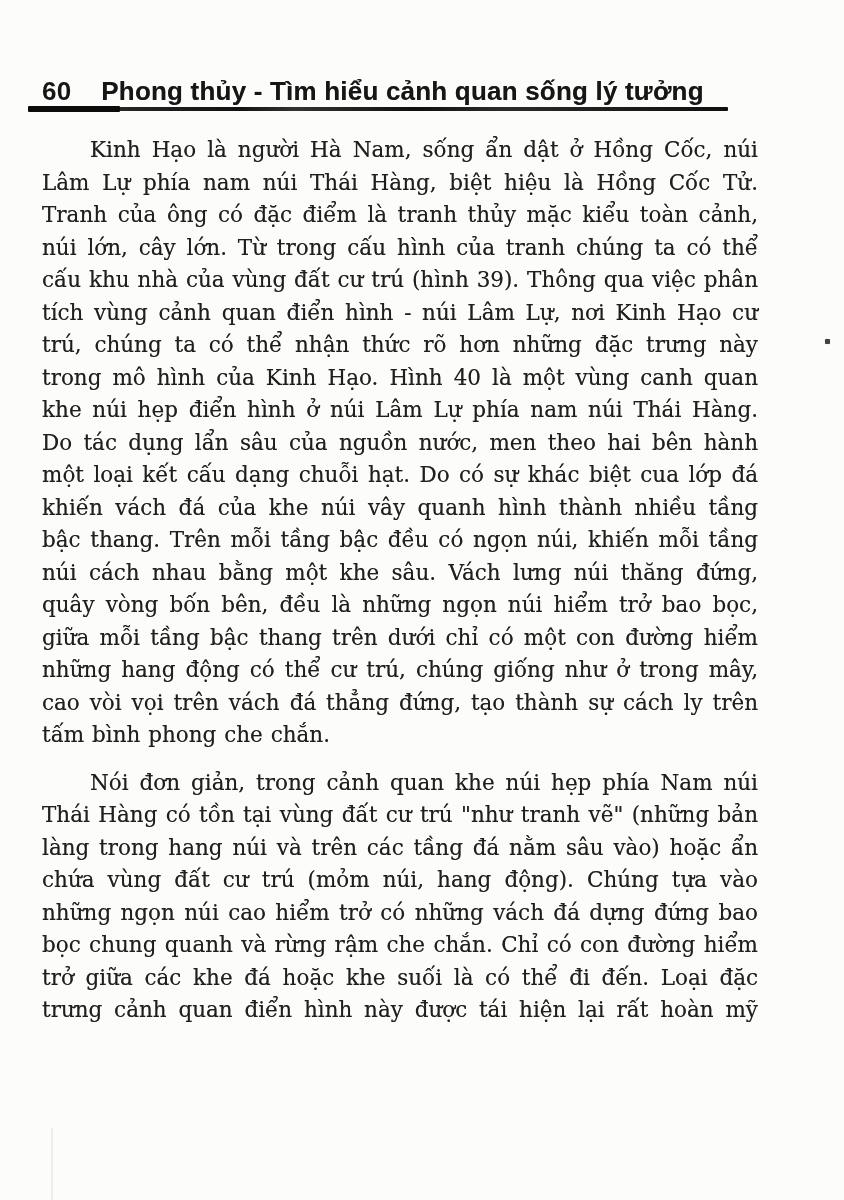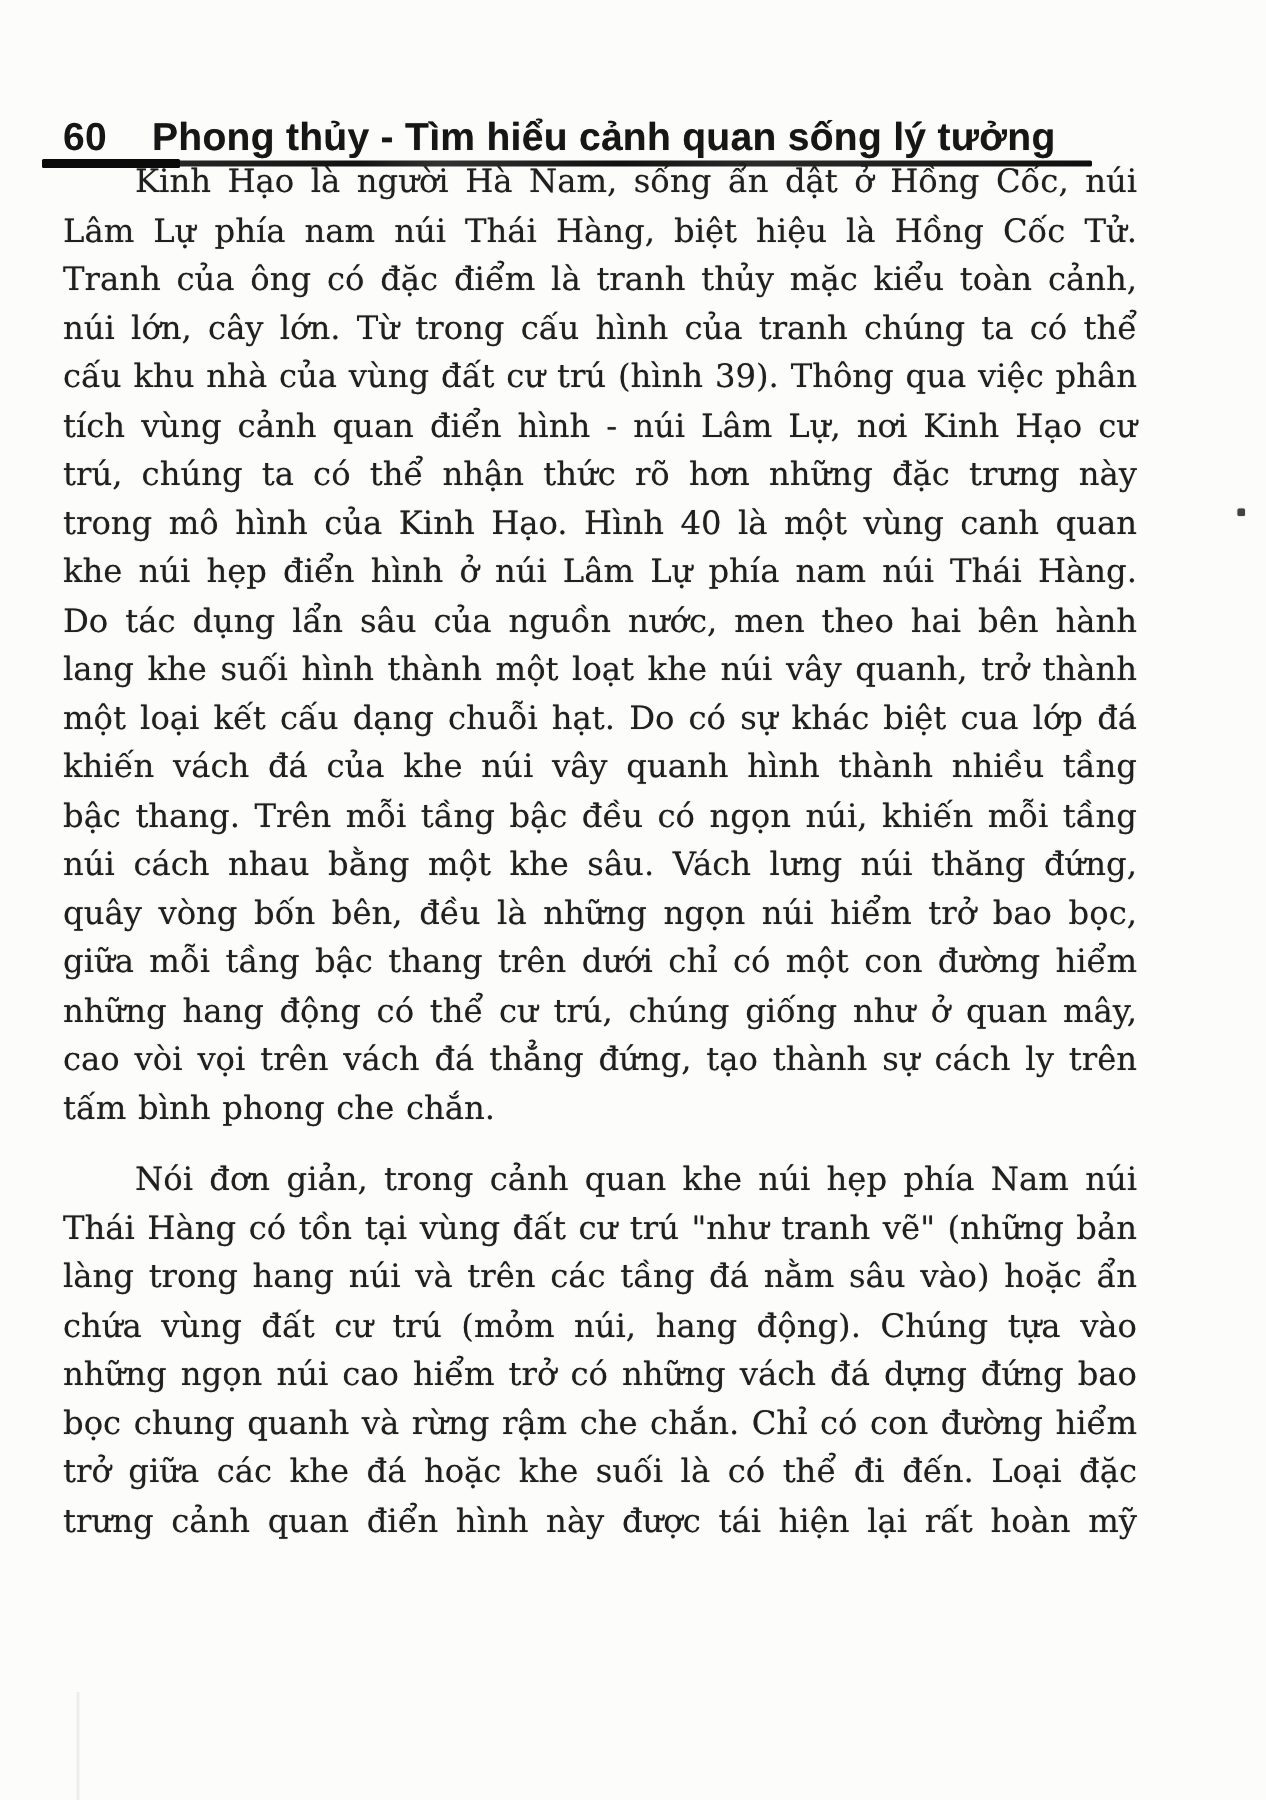--- a/index.html
+++ b/index.html
@@ -37,21 +37,21 @@
       #333 38%, #101010 55%, #2b2b2b 68%, #0f0f0f 100%);
     border-radius:1px;
   }
   .header-rule::after{
     content:"";position:absolute;left:0;top:-1px;width:92px;height:6px;
     background:#0b0b0b;border-radius:1px;
   }
 
   
   .body-text{
-    position:absolute;left:42px;top:106px;width:716px;
+    position:absolute;left:42px;top:134px;width:716px;
     font-size:21.5px;line-height:32.5px;color:var(--ink);
     text-shadow:0 0 .6px rgba(25,25,25,.55);
     word-spacing:1px;
   }
   .paragraph{margin:0;}
   .paragraph.gap{margin-top:15px;}
   .line{
     text-align:justify;
     text-align-last:justify;
     -moz-text-align-last:justify;
@@ -90,28 +90,27 @@
         <div class="line first">Kinh Hạo là người Hà Nam, sống ẩn dật ở Hồng Cốc, núi</div>
         <div class="line">Lâm Lự phía nam núi Thái Hàng, biệt hiệu là Hồng Cốc Tử.</div>
         <div class="line">Tranh của ông có đặc điểm là tranh thủy mặc kiểu toàn cảnh,</div>
         <div class="line">núi lớn, cây lớn. Từ trong cấu hình của tranh chúng ta có thể</div>
         <div class="line">cấu khu nhà của vùng đất cư trú (hình 39). Thông qua việc phân</div>
         <div class="line">tích vùng cảnh quan điển hình - núi Lâm Lự, nơi Kinh Hạo cư</div>
         <div class="line">trú, chúng ta có thể nhận thức rõ hơn những đặc trưng này</div>
         <div class="line">trong mô hình của Kinh Hạo. Hình 40 là một vùng canh quan</div>
         <div class="line">khe núi hẹp điển hình ở núi Lâm Lự phía nam núi Thái Hàng.</div>
         <div class="line">Do tác dụng lẩn sâu của nguồn nước, men theo hai bên hành</div>
-        <div class="line">lang khe suối hình thành một loạt khe núi vây quanh, trở thành</div>
         <div class="line">một loại kết cấu dạng chuỗi hạt. Do có sự khác biệt cua lớp đá</div>
         <div class="line">khiến vách đá của khe núi vây quanh hình thành nhiều tầng</div>
         <div class="line">bậc thang. Trên mỗi tầng bậc đều có ngọn núi, khiến mỗi tầng</div>
         <div class="line">núi cách nhau bằng một khe sâu. Vách lưng núi thăng đứng,</div>
         <div class="line">quây vòng bốn bên, đều là những ngọn núi hiểm trở bao bọc,</div>
         <div class="line">giữa mỗi tầng bậc thang trên dưới chỉ có một con đường hiểm</div>
-        <div class="line">những hang động có thể cư trú, chúng giống như ở quan mây,</div>
+        <div class="line">những hang động có thể cư trú, chúng giống như ở trong mây,</div>
         <div class="line">cao vòi vọi trên vách đá thẳng đứng, tạo thành sự cách ly trên</div>
         <div class="line">tấm bình phong che chắn.</div>
       </div>
     <div class="paragraph gap" data-last-line="justify">
         <div class="line first">Nói đơn giản, trong cảnh quan khe núi hẹp phía Nam núi</div>
         <div class="line">Thái Hàng có tồn tại vùng đất cư trú "như tranh vẽ" (những bản</div>
         <div class="line">làng trong hang núi và trên các tầng đá nằm sâu vào) hoặc ẩn</div>
         <div class="line">chứa vùng đất cư trú (mỏm núi, hang động). Chúng tựa vào</div>
         <div class="line">những ngọn núi cao hiểm trở có những vách đá dựng đứng bao</div>
         <div class="line">bọc chung quanh và rừng rậm che chắn. Chỉ có con đường hiểm</div>

